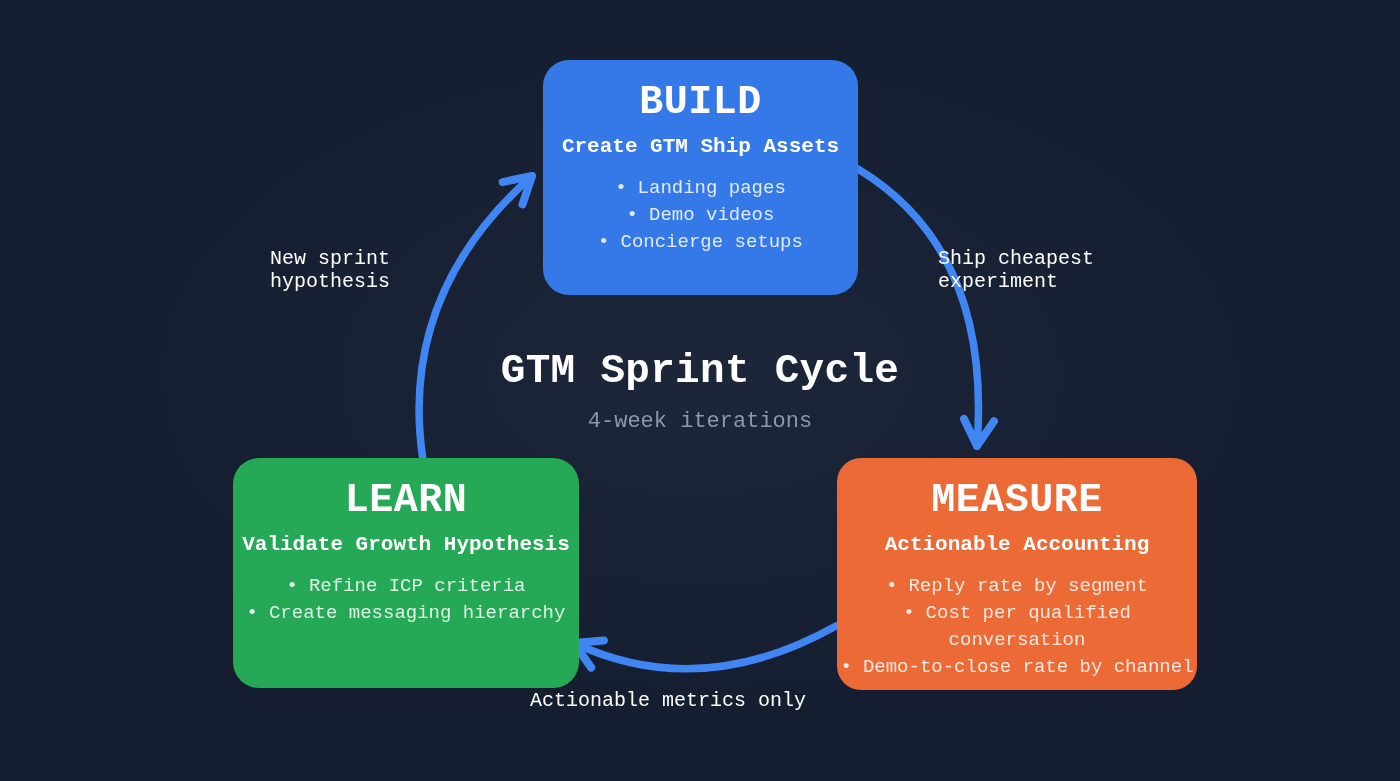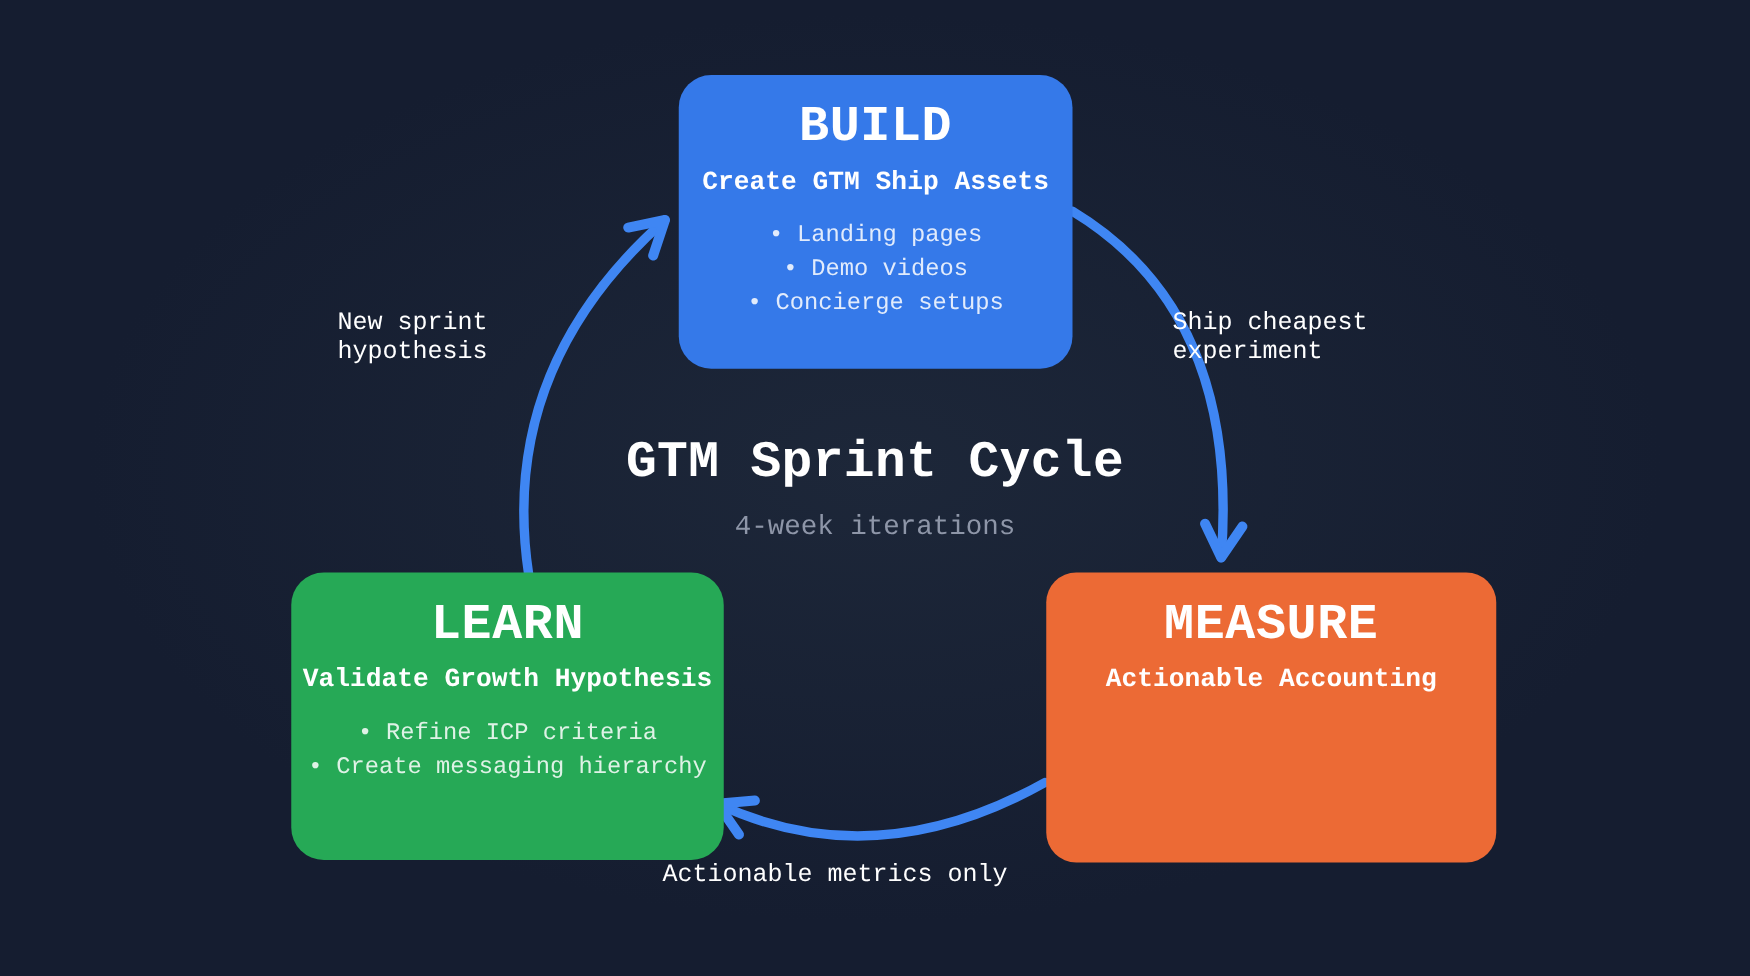--- a/index.html
+++ b/index.html
@@ -71,20 +71,25 @@
     <ul class="bullets">
       <li>Landing pages</li>
       <li>Demo videos</li>
       <li>Concierge setups</li>
     </ul>
   </div>
 
   <div class="box box-measure" style="background: rgb(236, 106, 53);">
     <div class="box-title">MEASURE</div>
     <div class="box-subtitle">Actionable Accounting</div>
+    <ul class="bullets">
+      <li>Reply rate by segment</li>
+      <li>Cost per qualified conversation</li>
+      <li>Demo-to-close rate by channel</li>
+    </ul>
   </div>
 
   <div class="box box-learn" style="background: rgb(38, 169, 86);">
     <div class="box-title">LEARN</div>
     <div class="box-subtitle">Validate Growth Hypothesis</div>
     <ul class="bullets">
       <li>Refine ICP criteria</li>
       <li>Create messaging hierarchy</li>
     </ul>
   </div>

